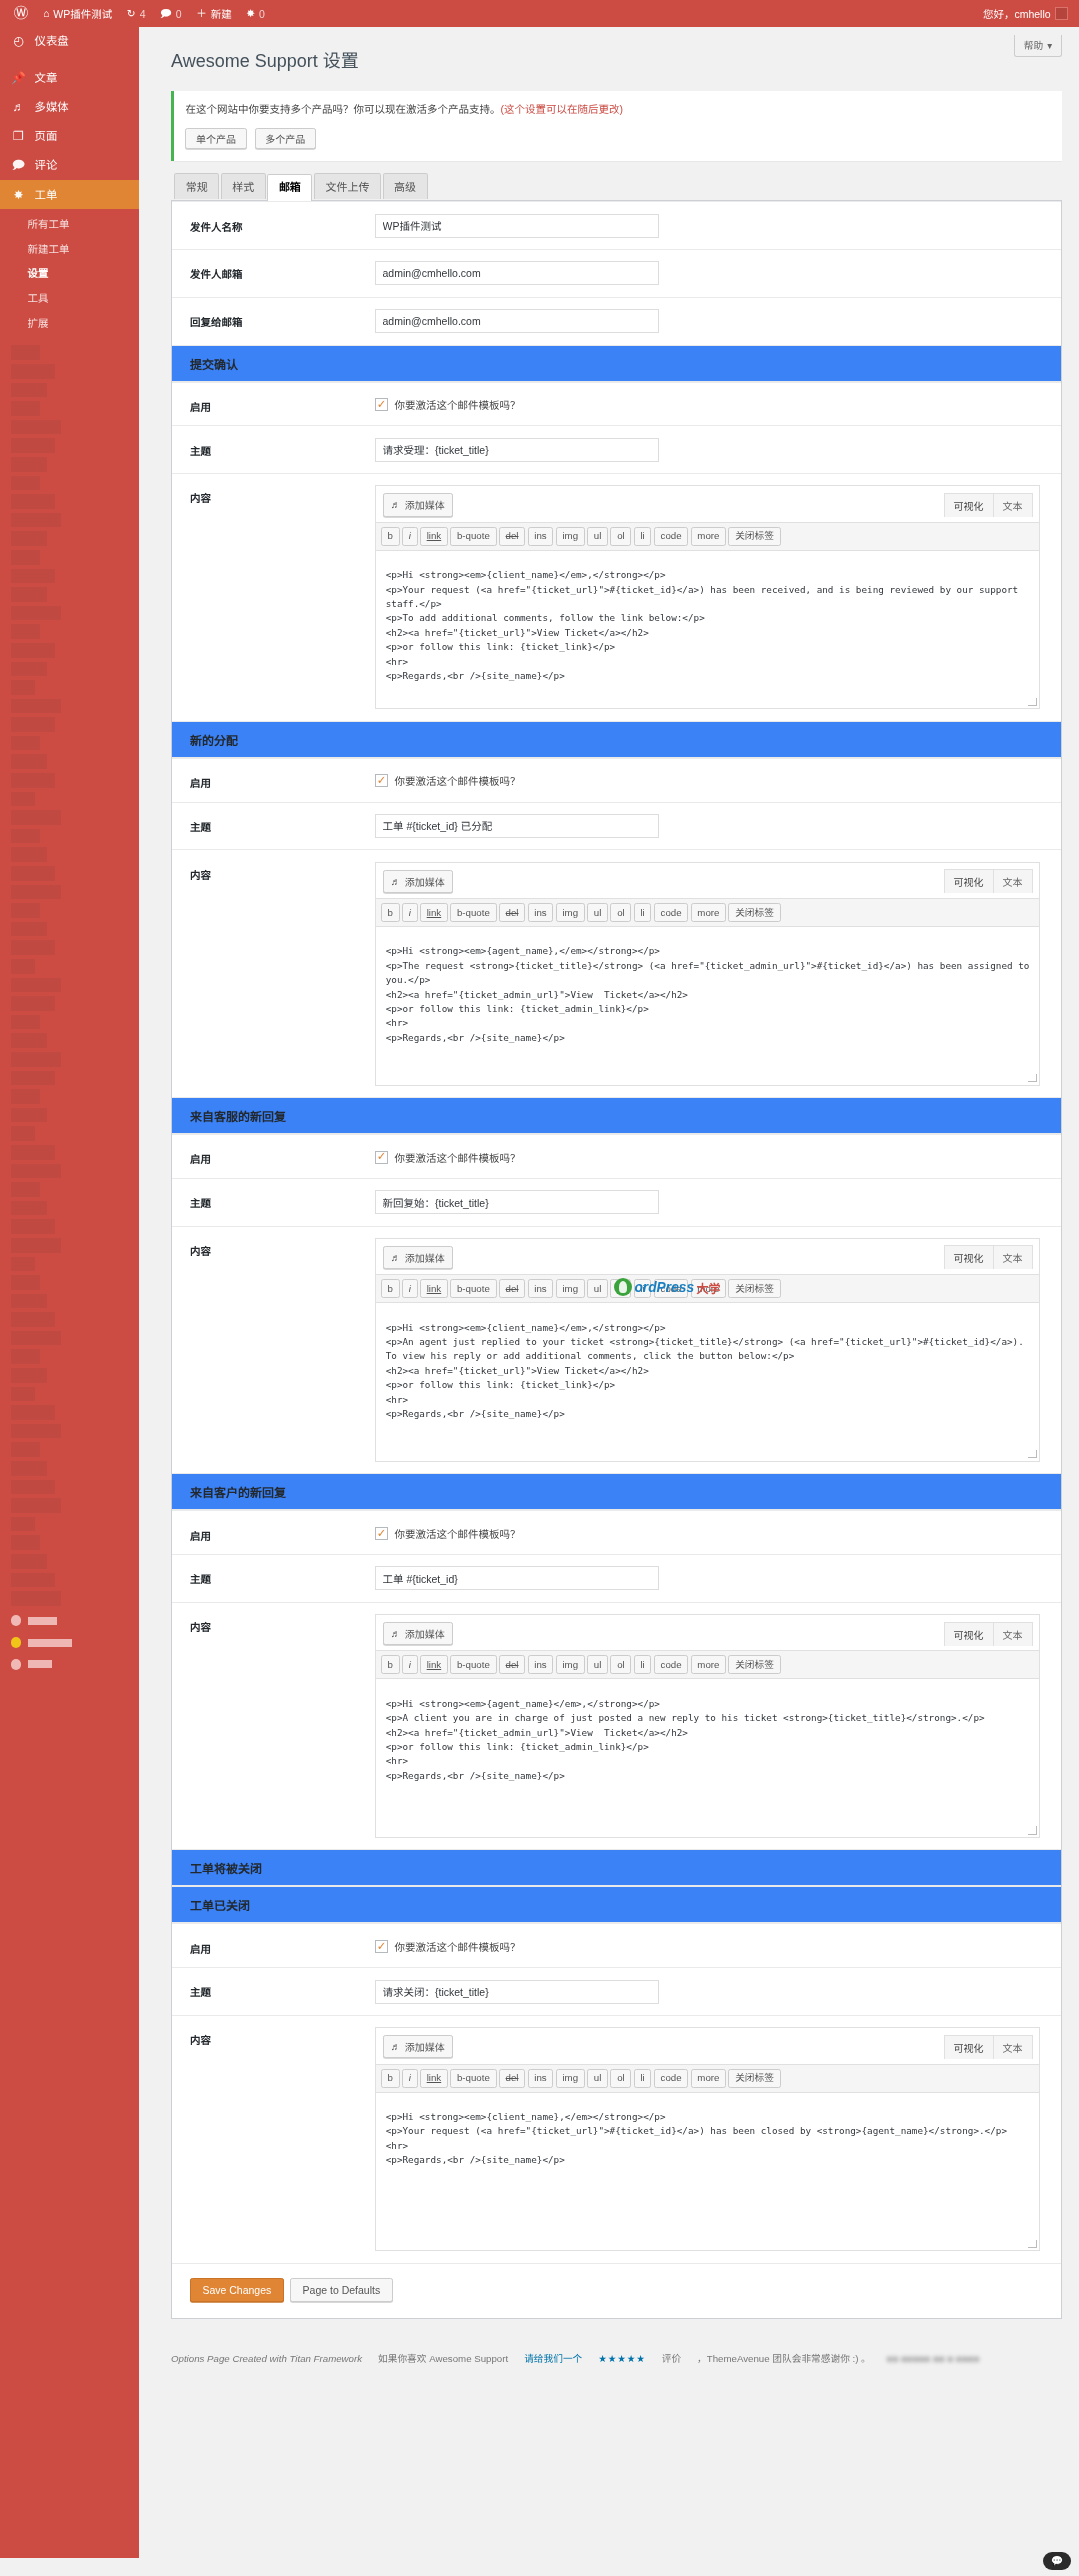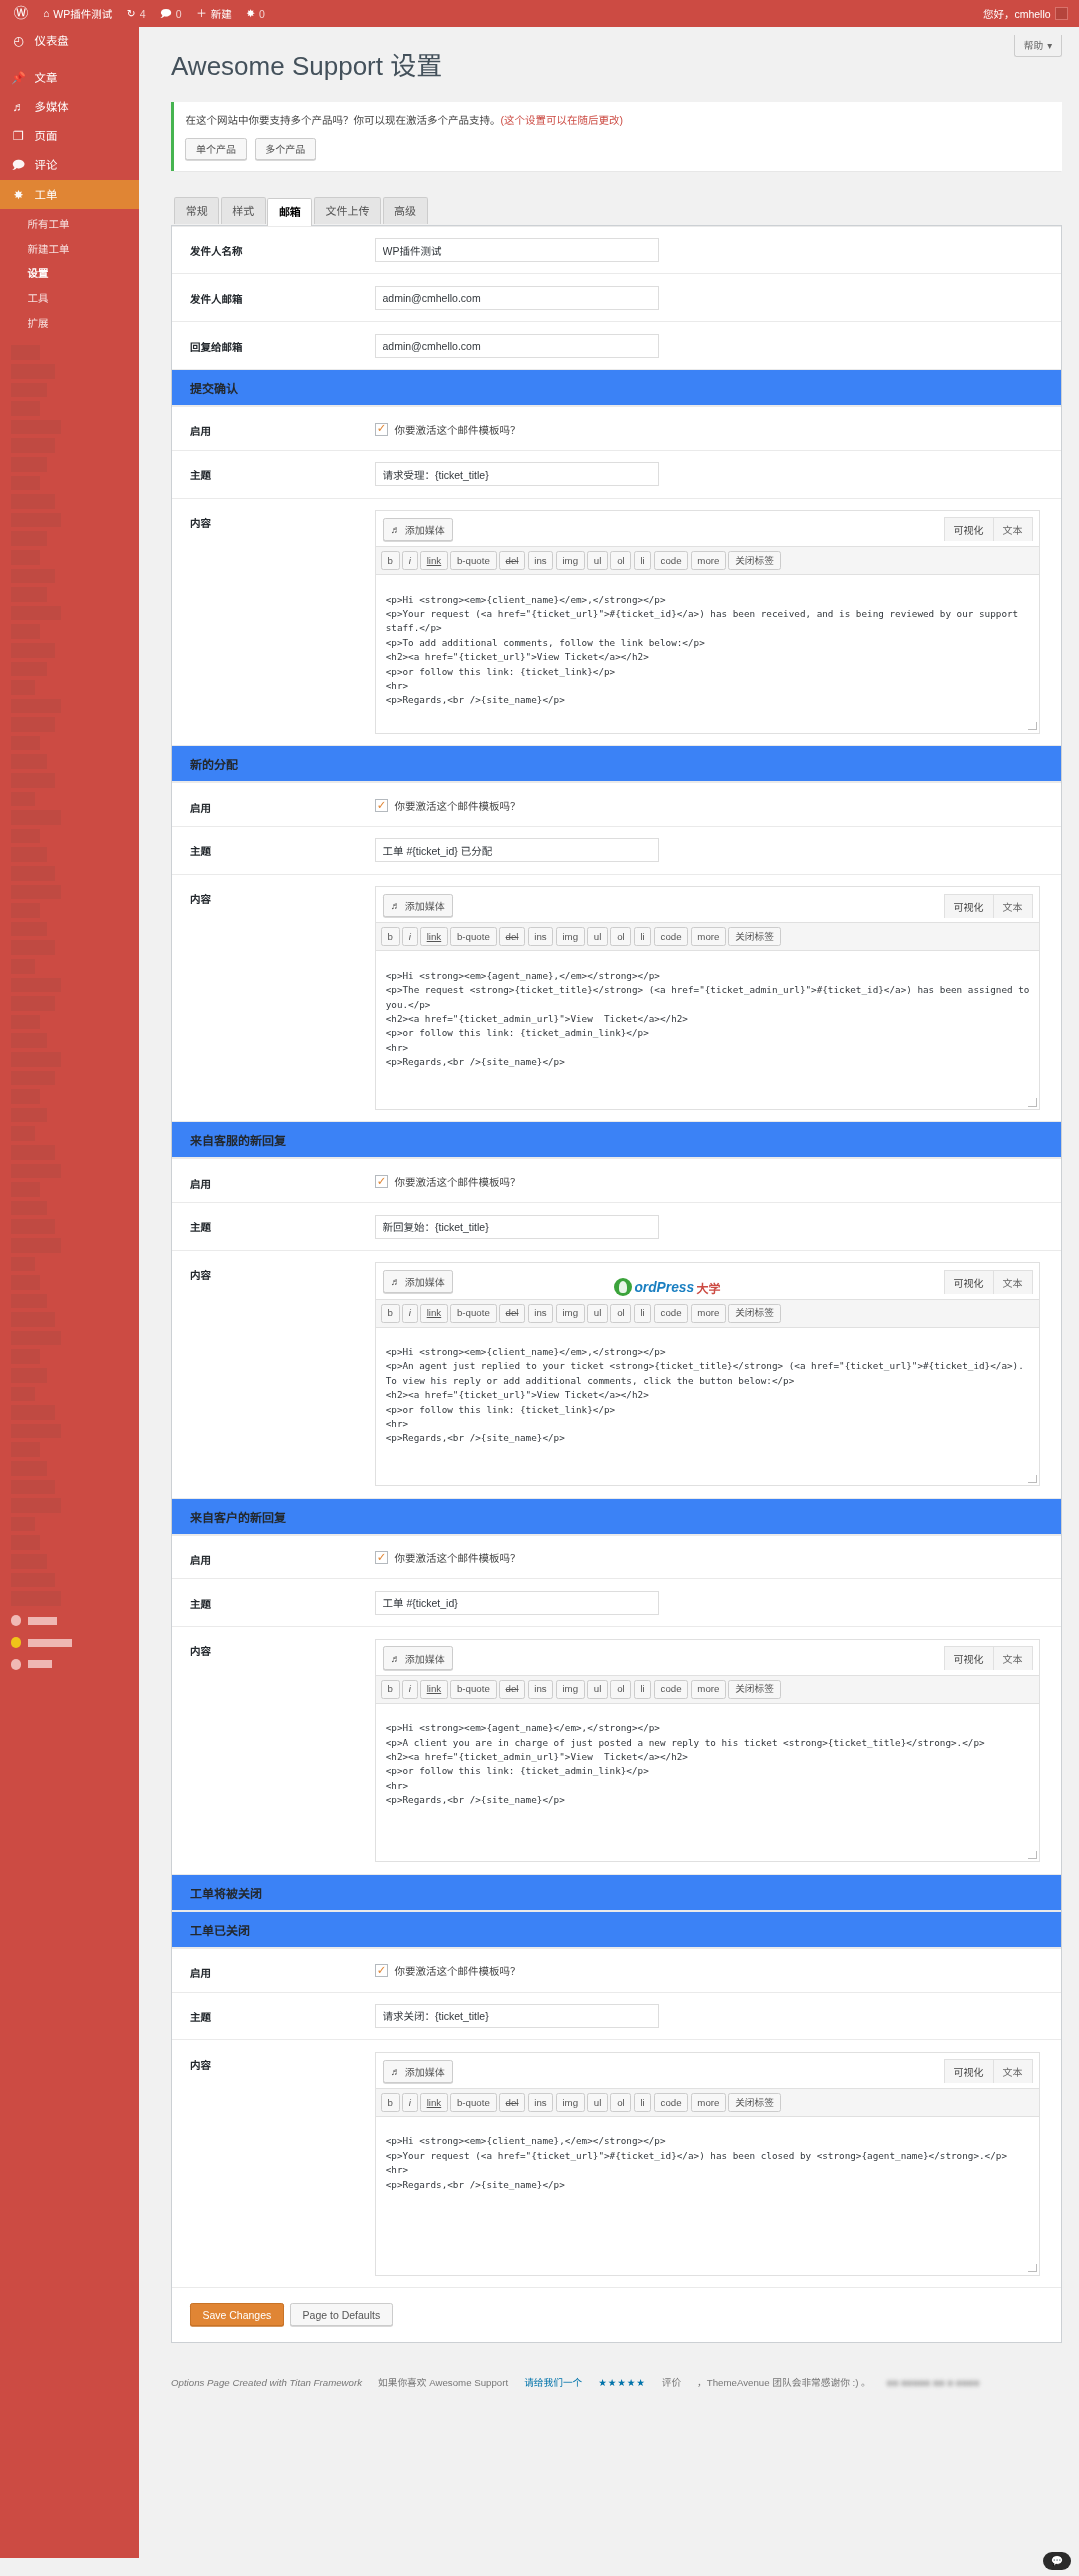--- a/index.html
+++ b/index.html
@@ -81,27 +81,27 @@
     min-height:2531px;
     position:relative;
   }
   .help-tab {
     position:absolute; right:32px; top:8px;
     background:#f1f1f1; border:0.8px solid #ccc; border-top:none;
     border-radius:0 0 2.4px 2.4px; padding:3.2px 9px 4px 9px;
     font-size:9.7px; color:#666; display:flex; align-items:center; gap:4px;
   }
   h1.page-title {
-    font-size:26px; font-weight:400; color:#44515b;
+    font-size:18px; font-weight:400; color:#44515b;
     margin:0 0 14.6px 0; padding:7.3px 0 3.2px 0; line-height:1.3;
   }
   .notice {
     background:#fff; border-left:3.2px solid #46b450;
     box-shadow:0 0.8px 0.8px rgba(0,0,0,.04);
-    padding:9.7px 11.4px 11.4px 11.4px; margin:0 0 26px 0;
+    padding:9.7px 11.4px 11.4px 11.4px; margin:0 0 12px 0;
   }
   .notice p { margin:0 0 9.7px 0; font-size:10.5px; line-height:1.6; color:#444; }
   .notice .hl { color:#cc4b43; }
   .btn-sm {
     display:inline-block; background:#f7f7f7; border:0.8px solid #ccc;
     border-radius:2.4px; padding:2.4px 9.7px; font-size:10px; color:#555;
     margin-right:4.9px; box-shadow:0 0.8px 0 #ccc;
   }
 
   

